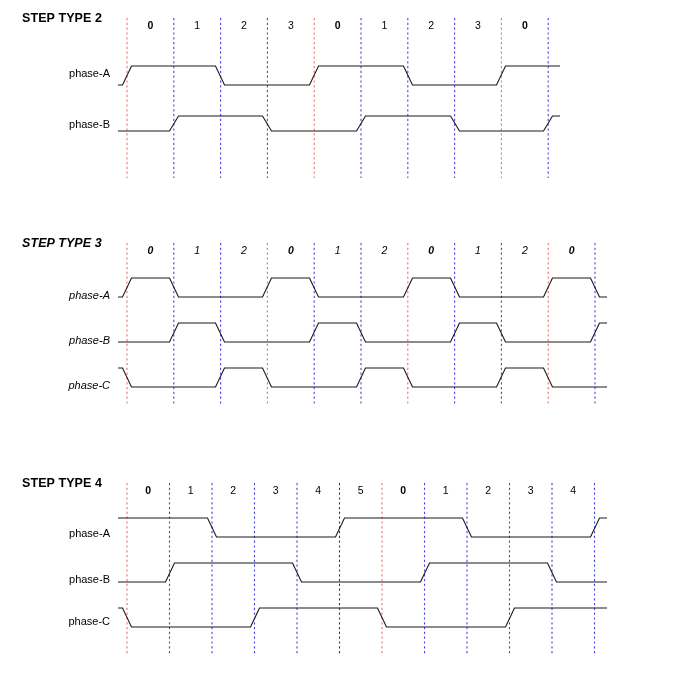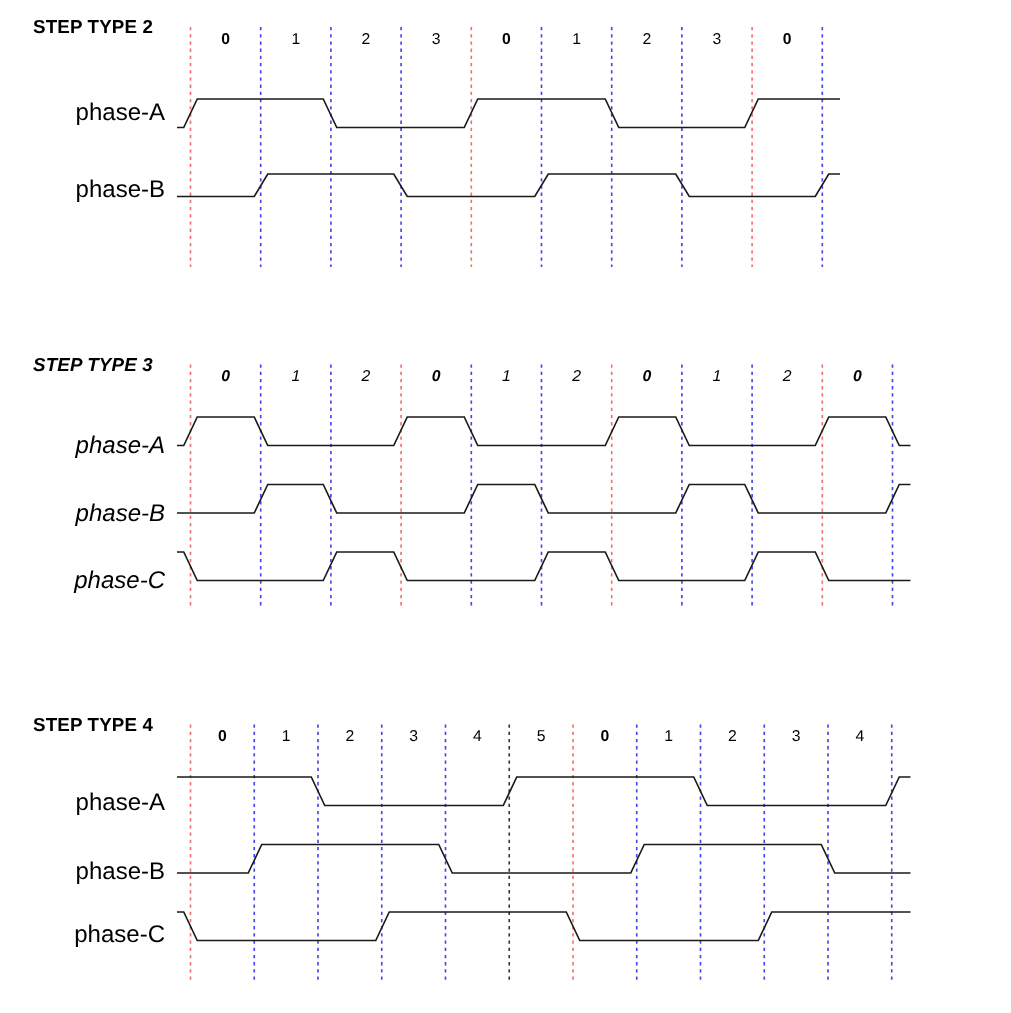--- a/index.html
+++ b/index.html
@@ -18,21 +18,21 @@
   .sec-title{
     position:absolute;
     font-size:12.5px;
     font-weight:bold;
     color:#000;
     letter-spacing:0.1px;
     white-space:nowrap;
   }
   .trace-label{
     position:absolute;
-    font-size:16px;
+    font-size:11px;
     color:#000;
     text-align:right;
     white-space:nowrap;
   }
   svg{position:absolute;left:0;top:0;overflow:visible;}
   .wave{fill:none;stroke:#1a1a1a;stroke-width:1.1;stroke-linejoin:miter;stroke-linecap:butt;}
   .gl{stroke-width:1.1;}
   .gl-red{stroke:#f4706e;stroke-dasharray:2.2 2.6;}
   .gl-blue{stroke:#4646e8;stroke-dasharray:2.2 2.6;}
   .gl-dark{stroke:#3a3a3a;stroke-dasharray:2.2 2.6;}

